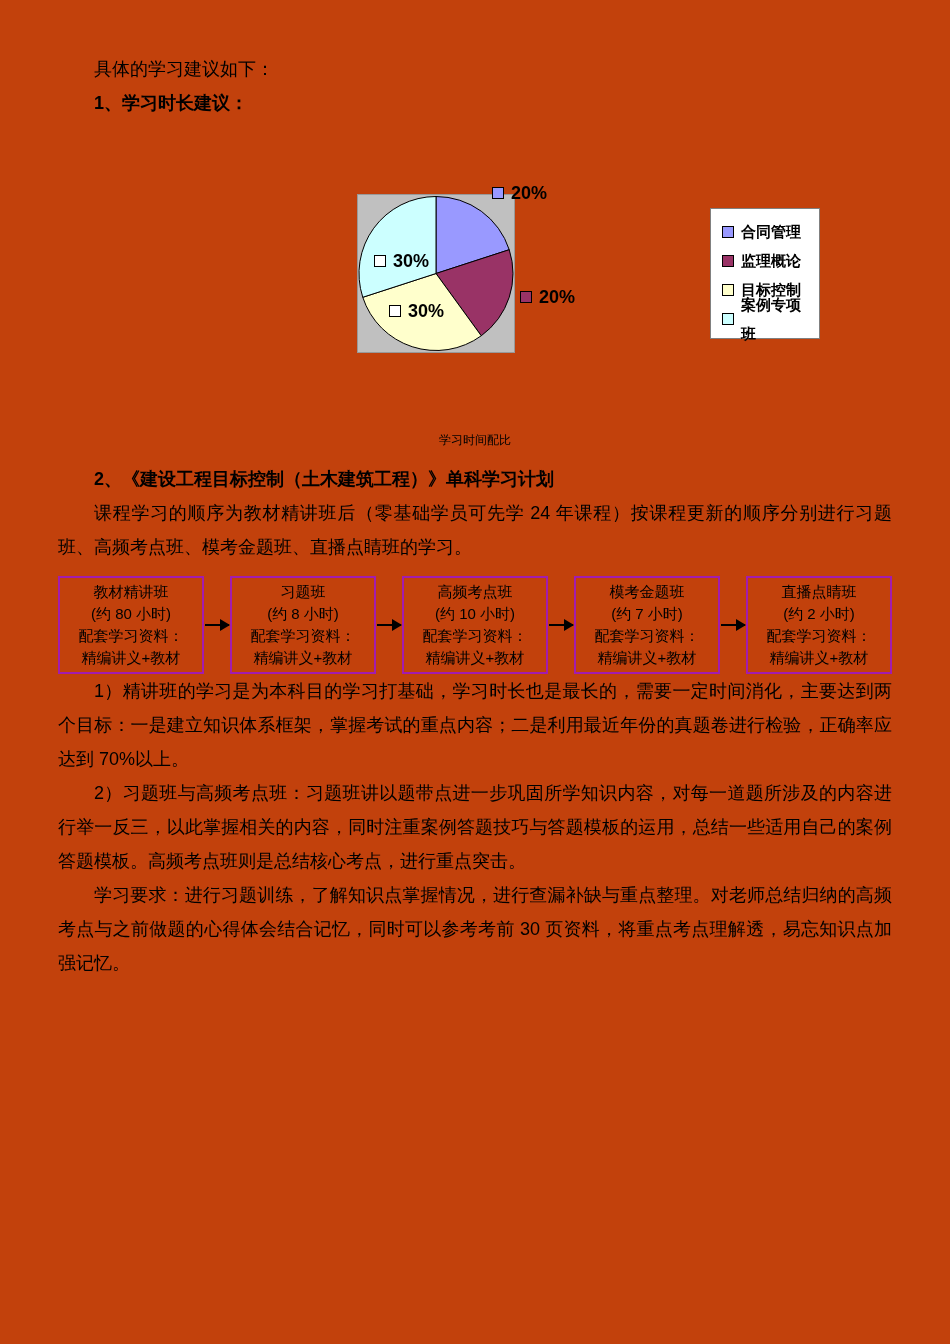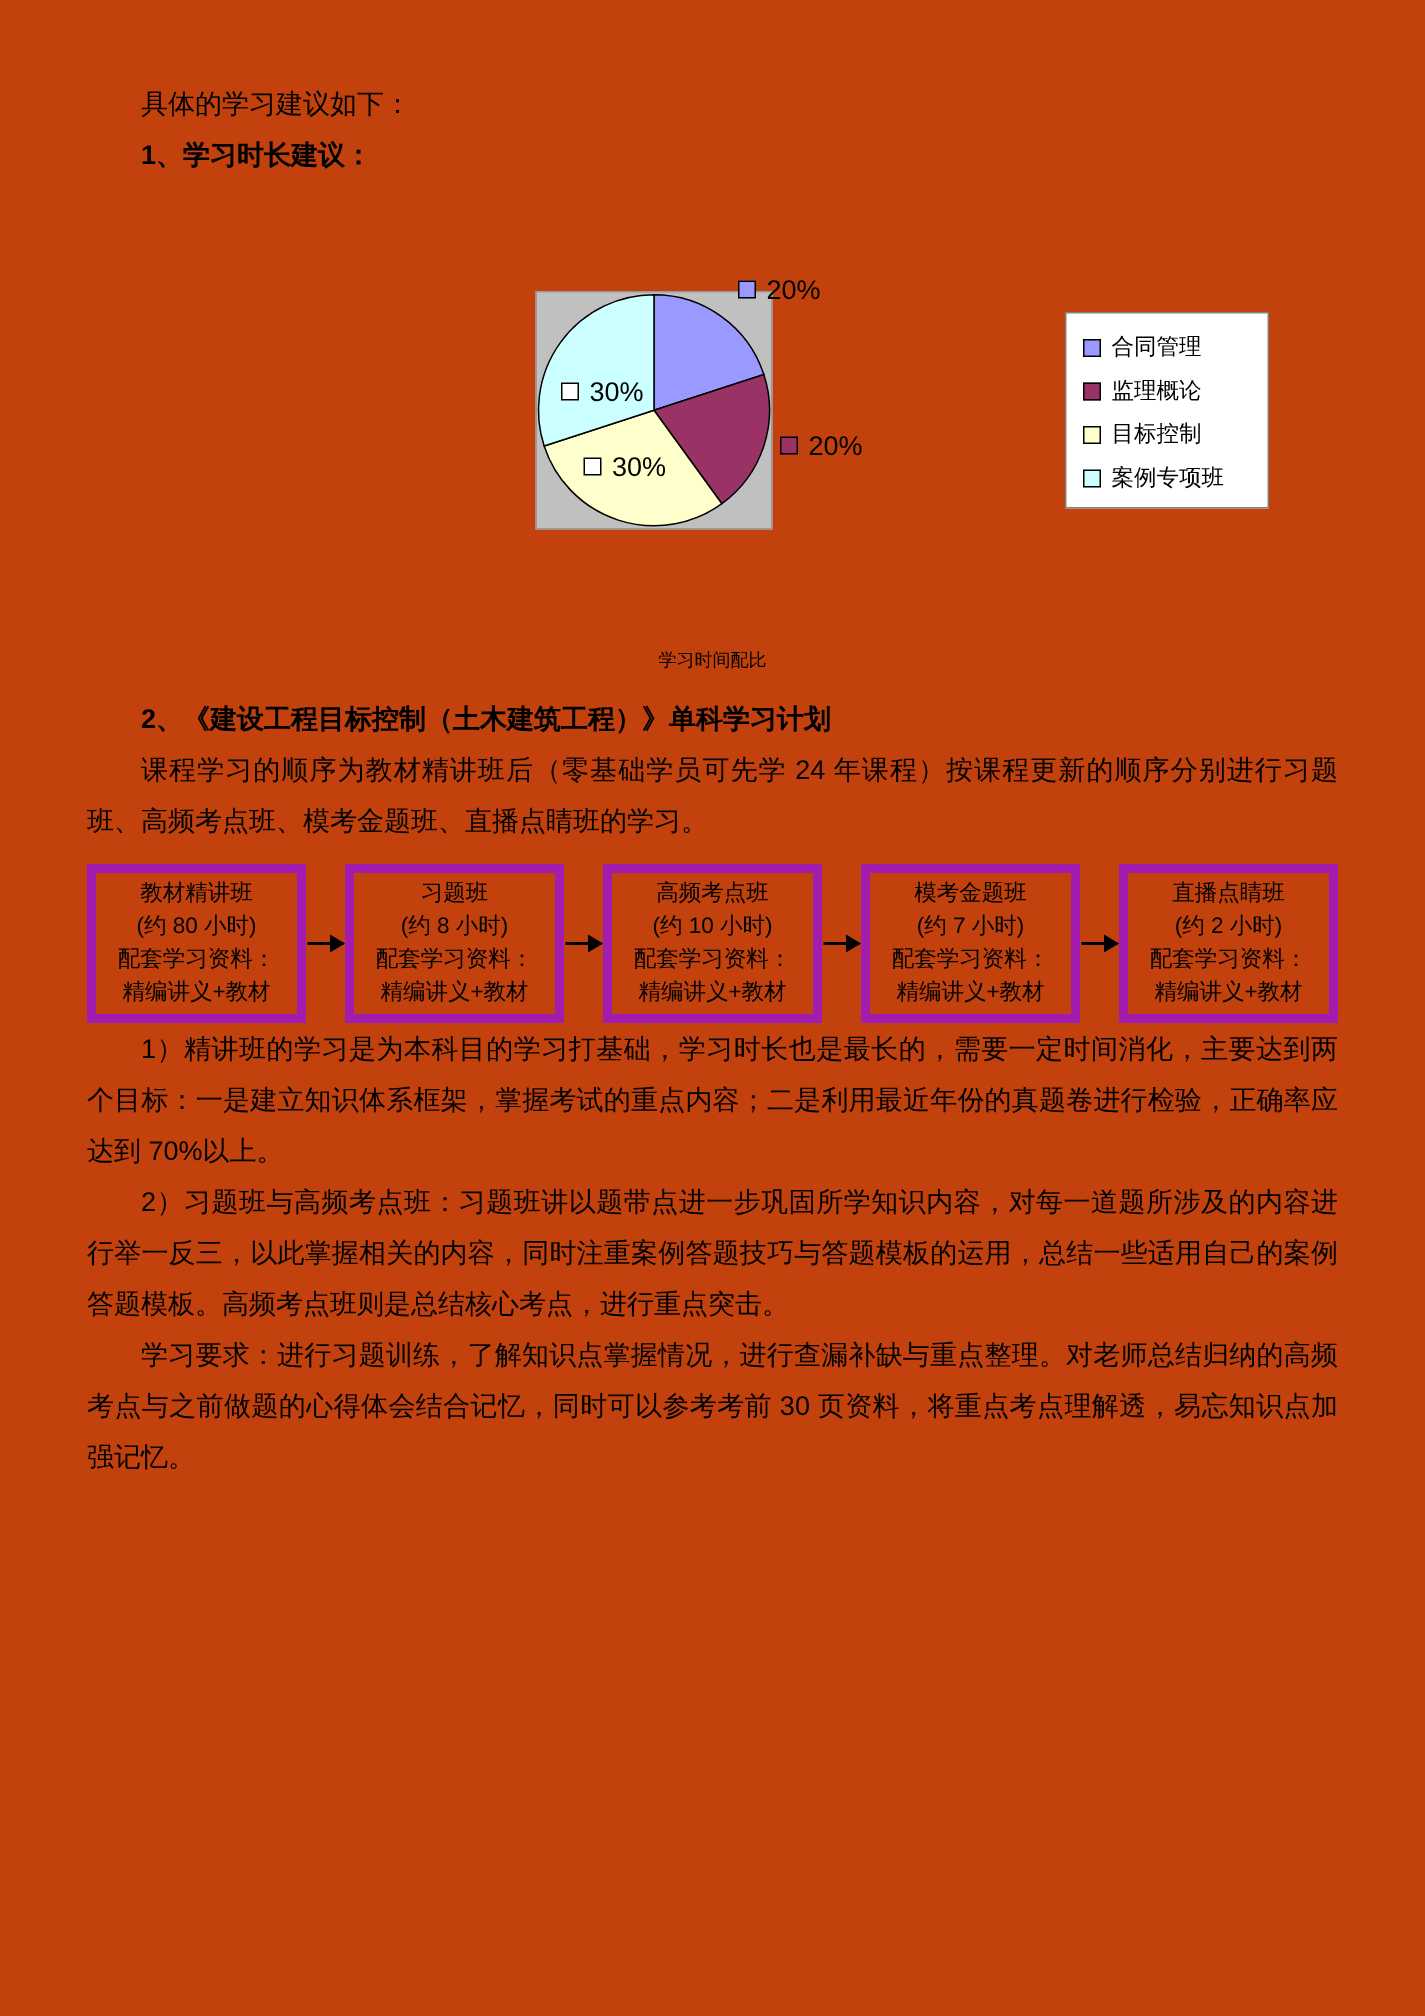--- a/index.html
+++ b/index.html
@@ -13,59 +13,59 @@
     font-family:"Liberation Sans","DejaVu Sans",sans-serif;
     font-size:18px;
     line-height:34px;
     overflow:hidden;
   }
   p { margin:0; text-align:justify; }
   .indent { text-indent:2em; }
   .bold { font-weight:bold; }
 
   
-  .chart { position:relative; height:268px; margin-top:40px; }
+  .chart { position:relative; height:268px; margin-top:40px;font-weight:bold; }
   .plot {
     position:absolute; left:299px; top:34px;
     width:158px; height:159px;
     box-sizing:border-box;
     border:1px solid #999999;
   }
   .pie { position:absolute; left:299px; top:34px; width:158px; height:159px; }
   .plabel {
     position:absolute;
     display:flex; align-items:center; gap:7px;
     font-size:18px; line-height:22px;
     font-family:"Liberation Sans","DejaVu Sans",sans-serif;
   }
   .marker {
     display:inline-block; width:12px; height:12px;
     box-sizing:border-box; border:1px solid #000;
     flex:0 0 auto;
   }
   .legend {
     position:absolute; left:652px; top:48px;
-    width:136px; height:131px;
+    width:110px; height:131px;
     box-sizing:border-box;
     background:#ffffff;
     border:1px solid #808080;
-    padding:8px 0 0 11px;
+    padding:8px 14px 0 11px;
   }
   .litem { display:flex; align-items:center; gap:7px; height:29px; font-size:15px; line-height:29px; }
 
   .caption { text-align:center; font-size:12px; line-height:26px; text-indent:0;font-family:Liberation Mono, monospace; }
 
   
   .flow {
     margin-top:12px;
     display:flex; align-items:center; justify-content:space-between;
   }
   .fbox {
     width:146px; box-sizing:border-box;
-    border:6px solid #a21caf;
+    border:2px solid #a21caf;
     text-align:center;
     font-size:15px; line-height:22px;
     padding:3px 4px;
   }
   .fline { display:block; }
   .farrow {
     position:relative;
     width:24px; height:2px; background:#000;
     flex:0 0 auto;
   }

